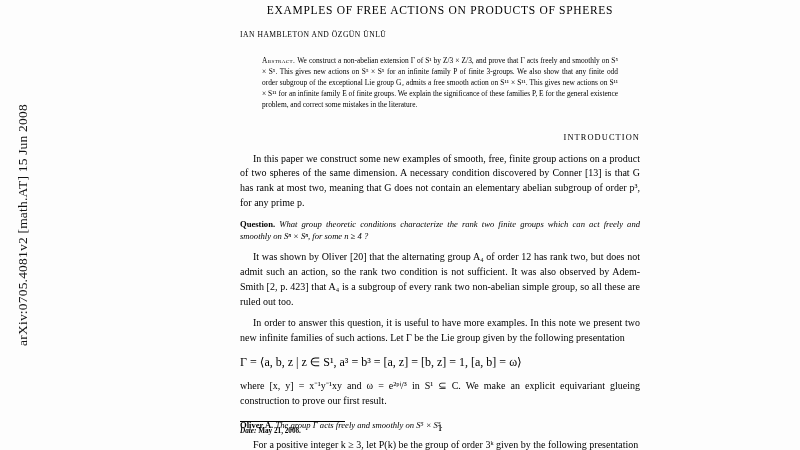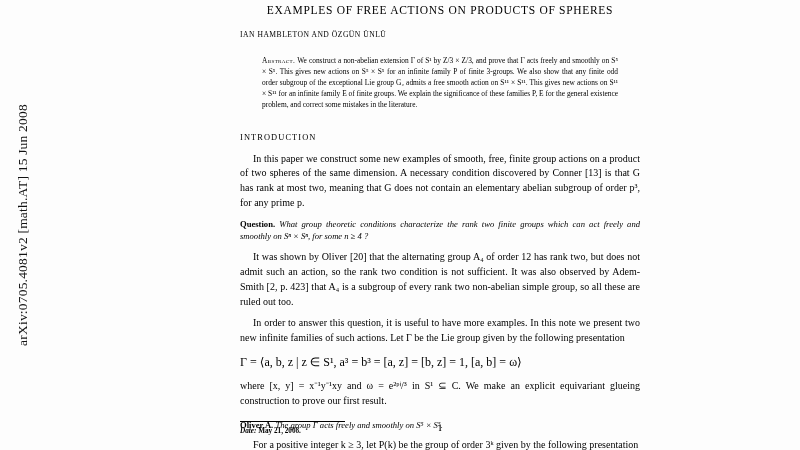--- a/index.html
+++ b/index.html
@@ -74,21 +74,21 @@
     font-size: 7.4px;
     line-height: 1.5;
     text-align: justify;
   }
   .abstract .lead {
     font-variant: small-caps;
     letter-spacing: 0.4px;
   }
 
   .section-head {
-    text-align: left;
+    text-align: right;
     font-size: 8.4px;
     letter-spacing: 1.1px;
     margin: 22px 0 10px 0;
     text-transform: uppercase;
   }
 
   p.body {
     font-size: 10px;
     line-height: 1.48;
     text-align: justify;

